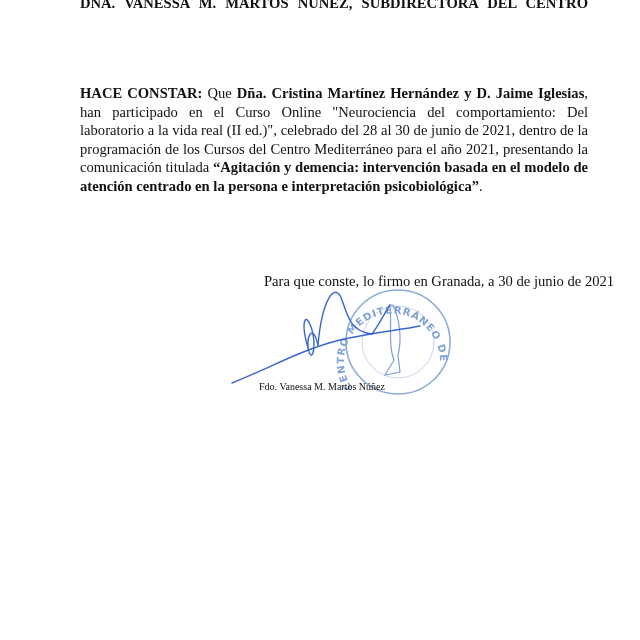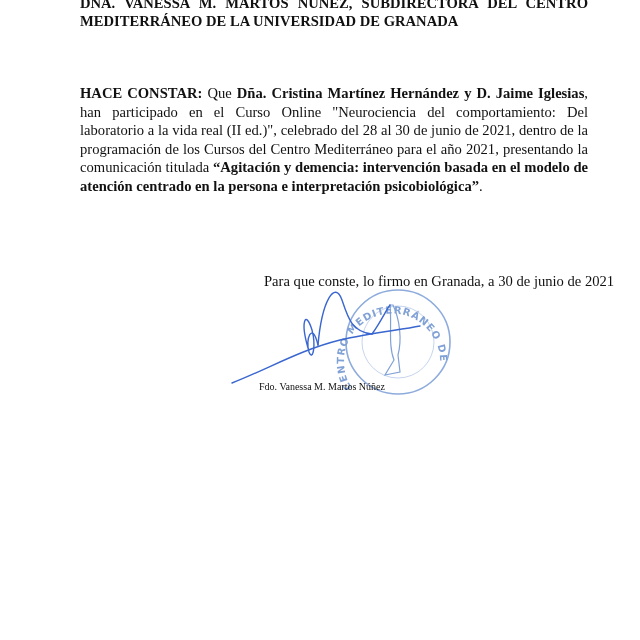--- a/index.html
+++ b/index.html
@@ -16,21 +16,20 @@
   .place { position: absolute; left: 264px; top: 273px; width: 324px;
            font-size: 14.6px; text-align: right; white-space: nowrap; }
   .sigline { position: absolute; left: 259px; top: 381px; font-size: 10px; white-space: nowrap; }
   .stamp { position: absolute; left: 0; top: 0; width: 640px; height: 640px; pointer-events: none; }
 </style>
 </head>
 <body>
 
 <div class="heading">
   <span class="l1">DÑA. VANESSA M. MARTOS NÚÑEZ, SUBDIRECTORA DEL CENTRO</span>
-  <span class="l2">MEDITERRÁNEO DE LA UNIVERSIDAD DE GRANADA</span>
 </div>
 
 <div class="body"><b>HACE CONSTAR:</b><span> Que </span><b>Dña. Cristina Martínez Hernández y D. Jaime Iglesias</b><span>, han participado en el Curso Online "Neurociencia del comportamiento: Del laboratorio a la vida real (II ed.)", celebrado del 28 al 30 de junio de 2021, dentro de la programación de los Cursos del Centro Mediterráneo para el año 2021, presentando la comunicación titulada </span><b>“Agitación y demencia: intervención basada en el modelo de atención centrado en la persona e interpretación psicobiológica”</b><span>.</span></div>
 
 <div class="place">Para que conste, lo firmo en Granada, a 30 de junio de 2021</div>
 
 <svg class="stamp" viewBox="0 0 640 640">
   <defs>
     <path id="stampArc" d="M 352 388 A 48 48 0 1 1 440 360"></path>
   </defs>

